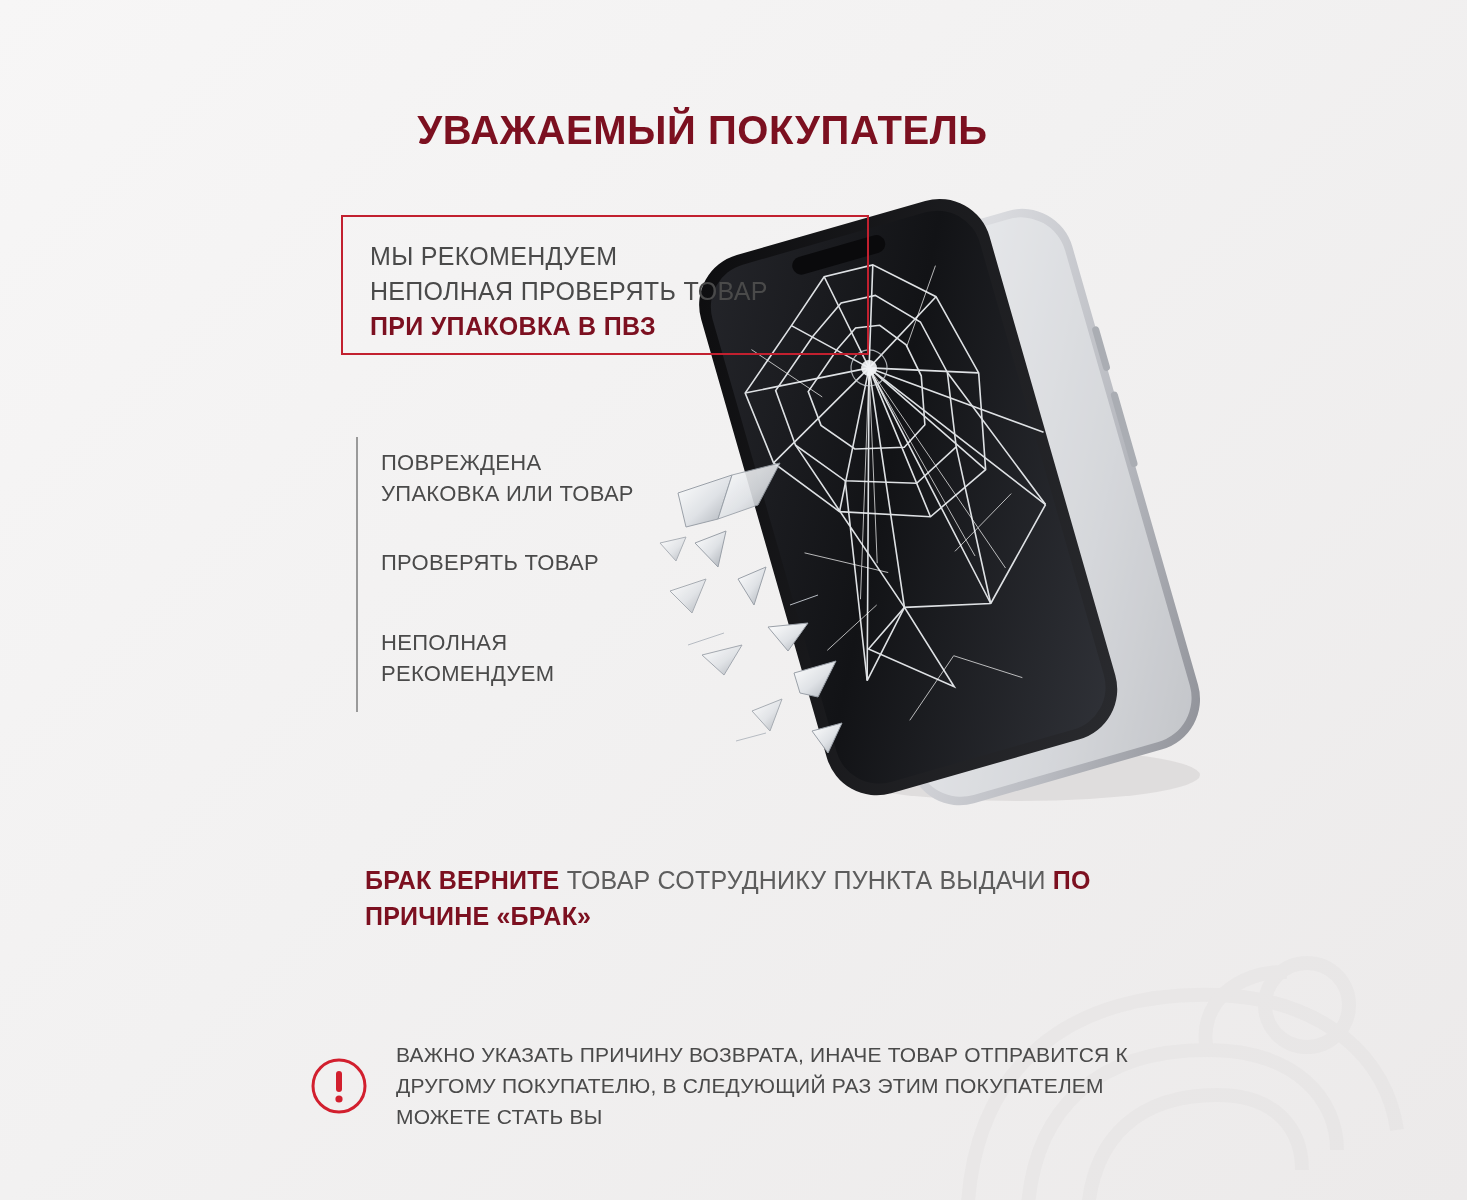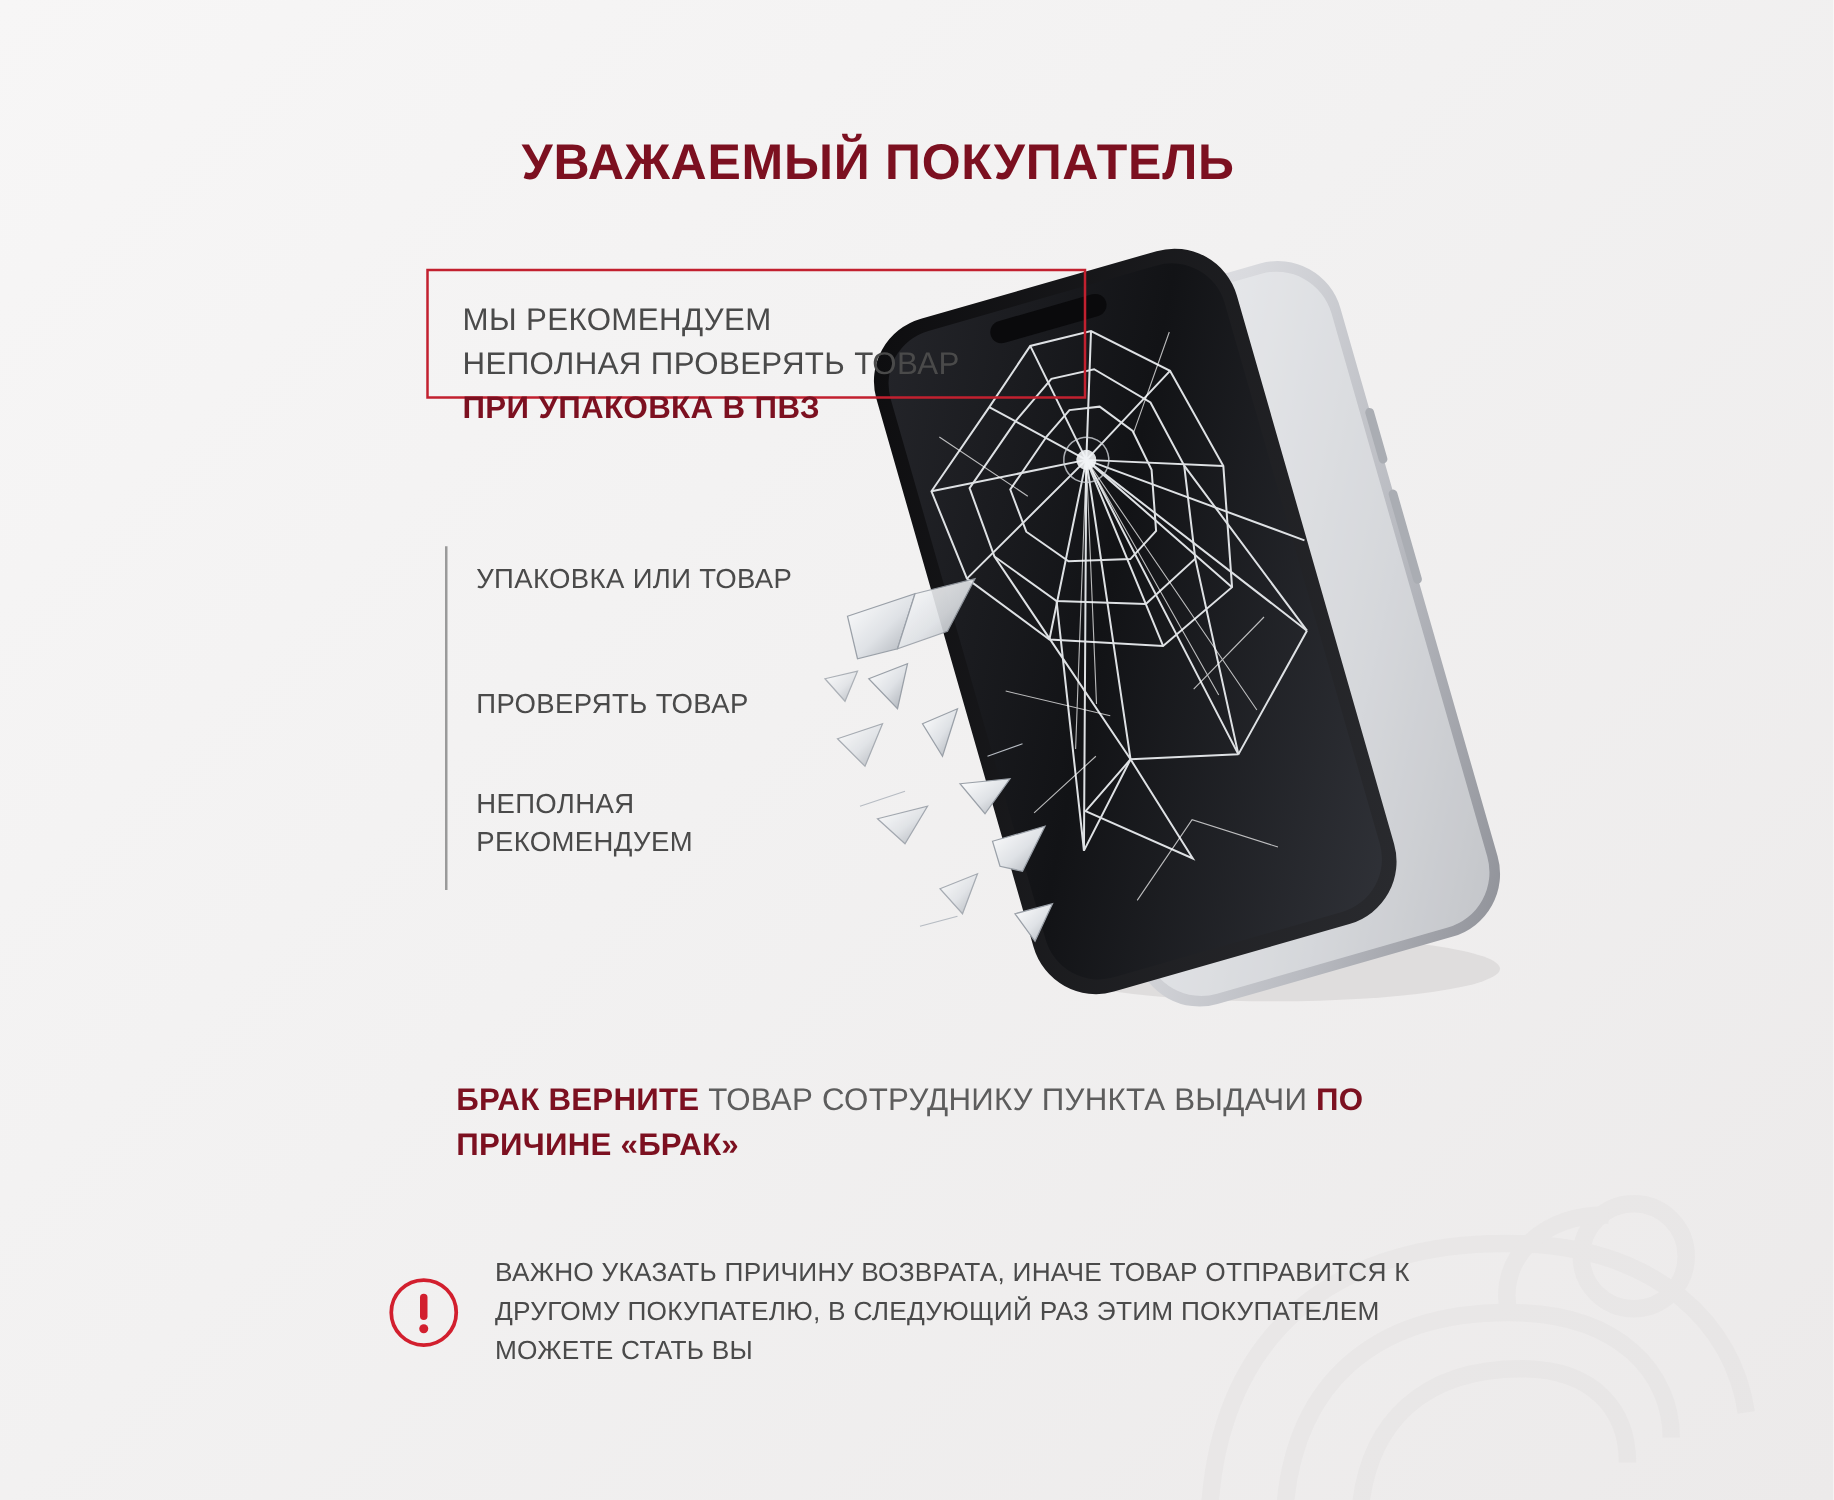--- a/index.html
+++ b/index.html
@@ -43,21 +43,21 @@
     font-weight: bold;
     letter-spacing: 0.6px;
     color: #7c1020;
   }
 
   .recommend-box {
     position: absolute;
     left: 341px;
     top: 215px;
     width: 528px;
-    height: 104px;
+    height: 140px;
     border: 2px solid #c2202f;
     box-sizing: border-box;
     padding: 22px 0 0 27px;
   }
   .recommend-line {
     font-size: 25px;
     line-height: 35px;
     color: #4a4a4a;
     letter-spacing: 0.3px;
     white-space: nowrap;
@@ -99,21 +99,21 @@
     letter-spacing: 0.2px;
   }
   .return-text b {
     color: #7c1020;
     font-weight: bold;
   }
 
   .notice {
     position: absolute;
     left: 310px;
-    top: 1003px;
+    top: 1039px;
     width: 880px;
     display: flex;
     align-items: center;
     gap: 28px;
   }
   .notice-icon {
     flex: 0 0 auto;
     width: 58px;
     height: 58px;
   }
@@ -233,20 +233,21 @@
   </svg>
 
   <div class="recommend-box">
     <div class="recommend-line">МЫ РЕКОМЕНДУЕМ</div>
     <div class="recommend-line">НЕПОЛНАЯ ПРОВЕРЯТЬ ТОВАР</div>
     <div class="recommend-line strong">ПРИ УПАКОВКА В ПВЗ</div>
   </div>
 
   <div class="bullets">
     <div class="bullet b1">
+      <div>ПОВРЕЖДЕНА</div>
       <div>УПАКОВКА ИЛИ ТОВАР</div>
     </div>
     <div class="bullet b2">
       <div>ПРОВЕРЯТЬ ТОВАР</div>
     </div>
     <div class="bullet b3">
       <div>НЕПОЛНАЯ</div>
       <div>РЕКОМЕНДУЕМ</div>
     </div>
   </div>

